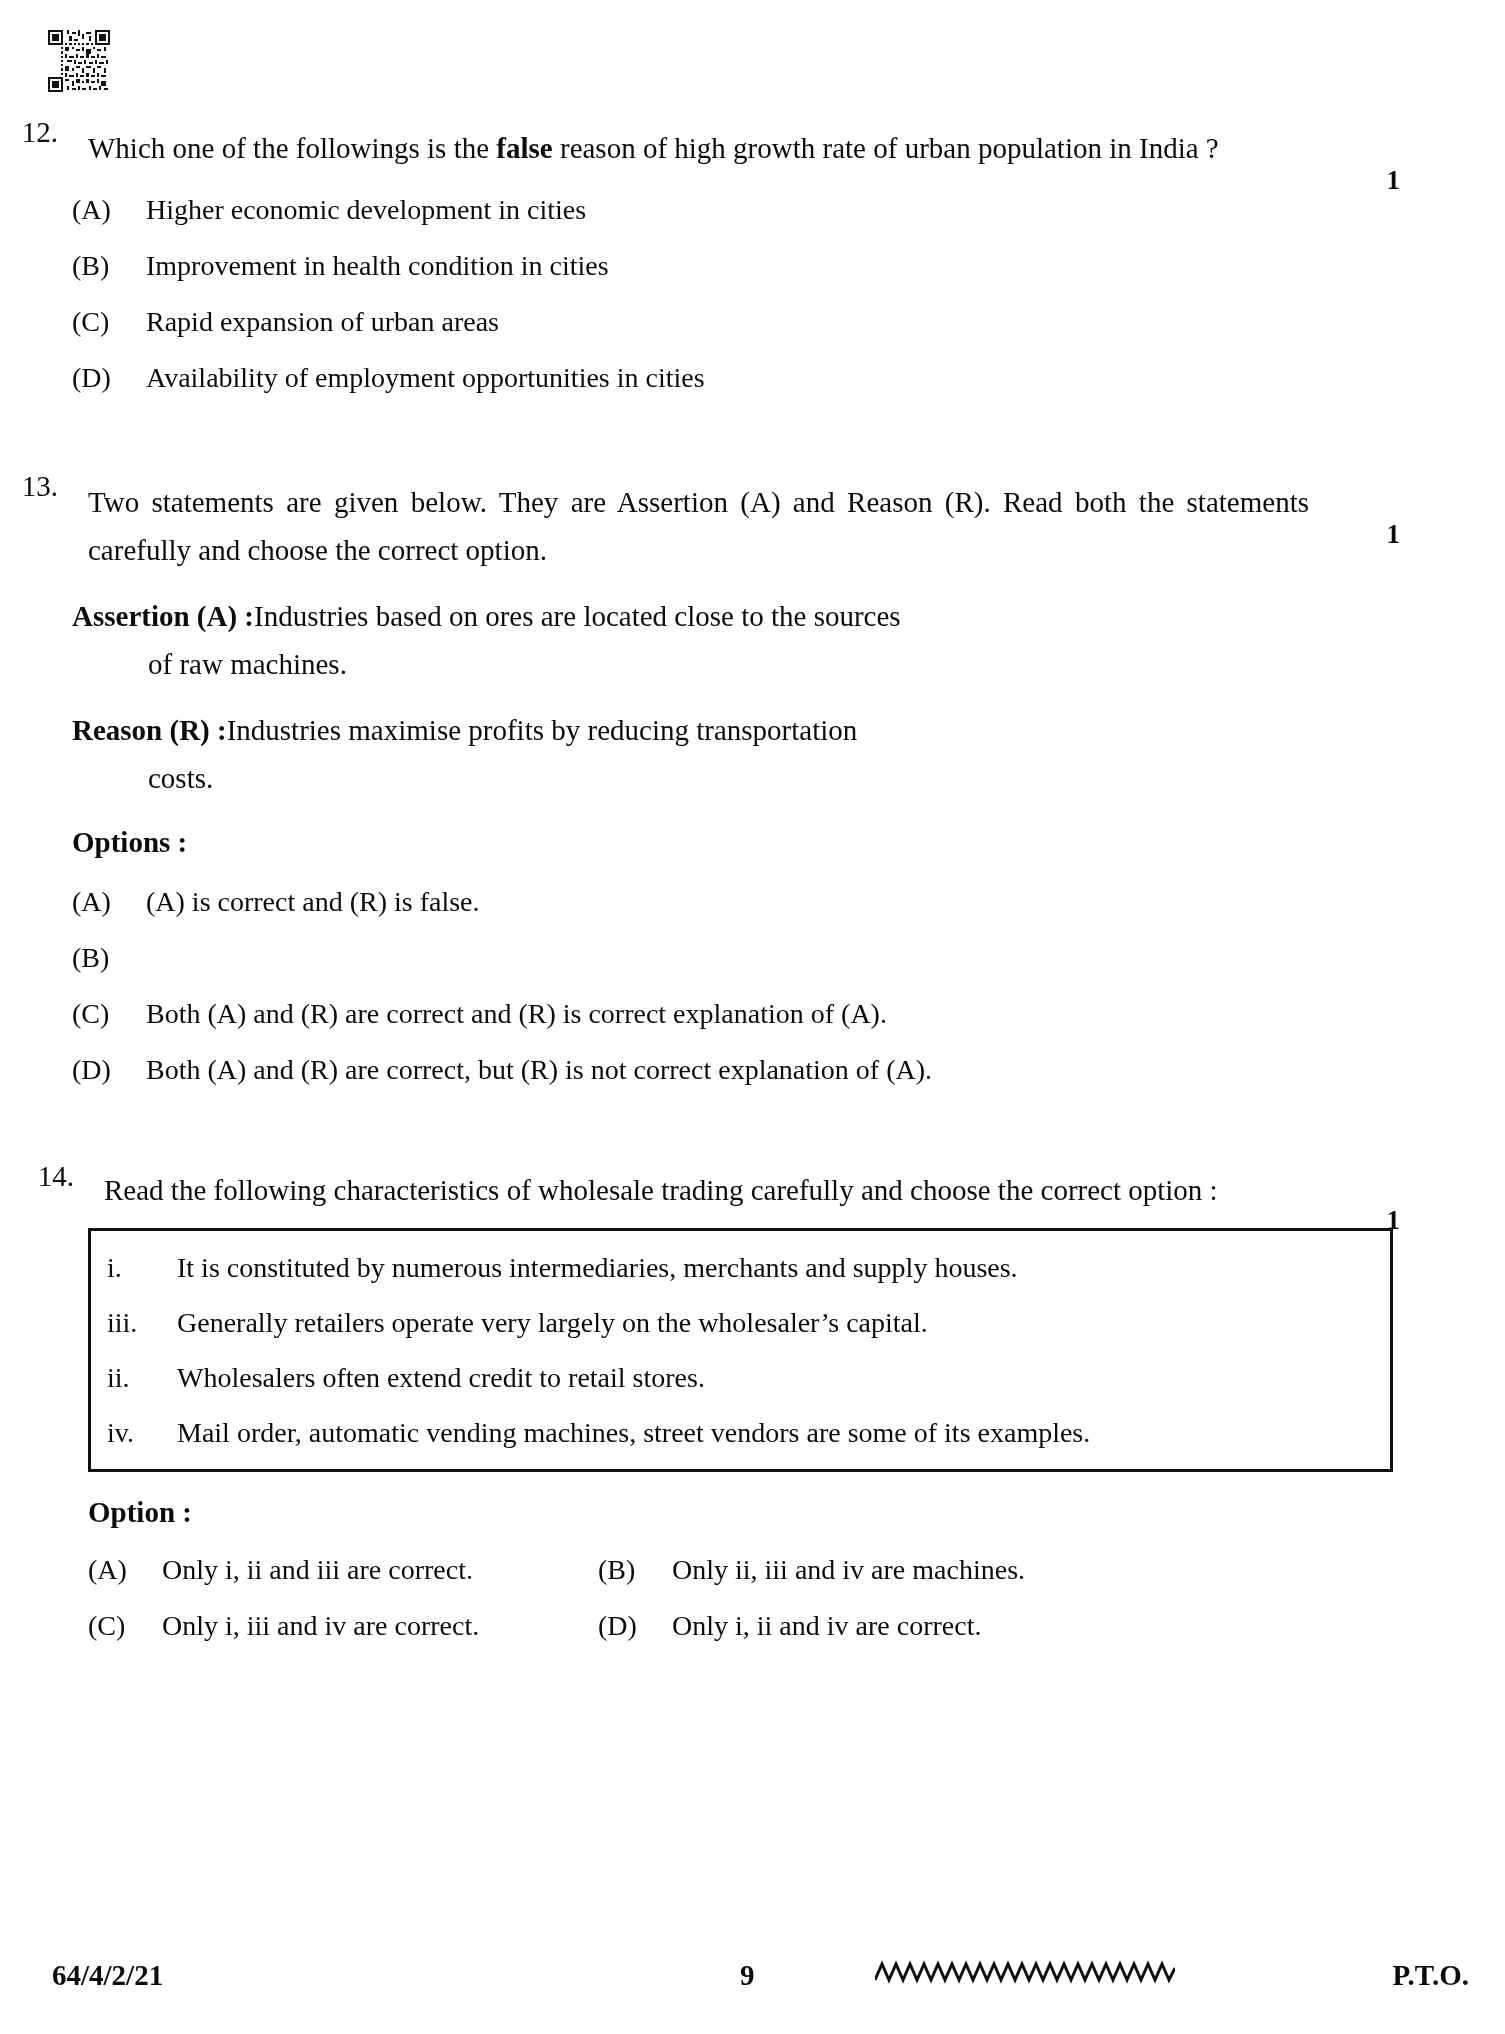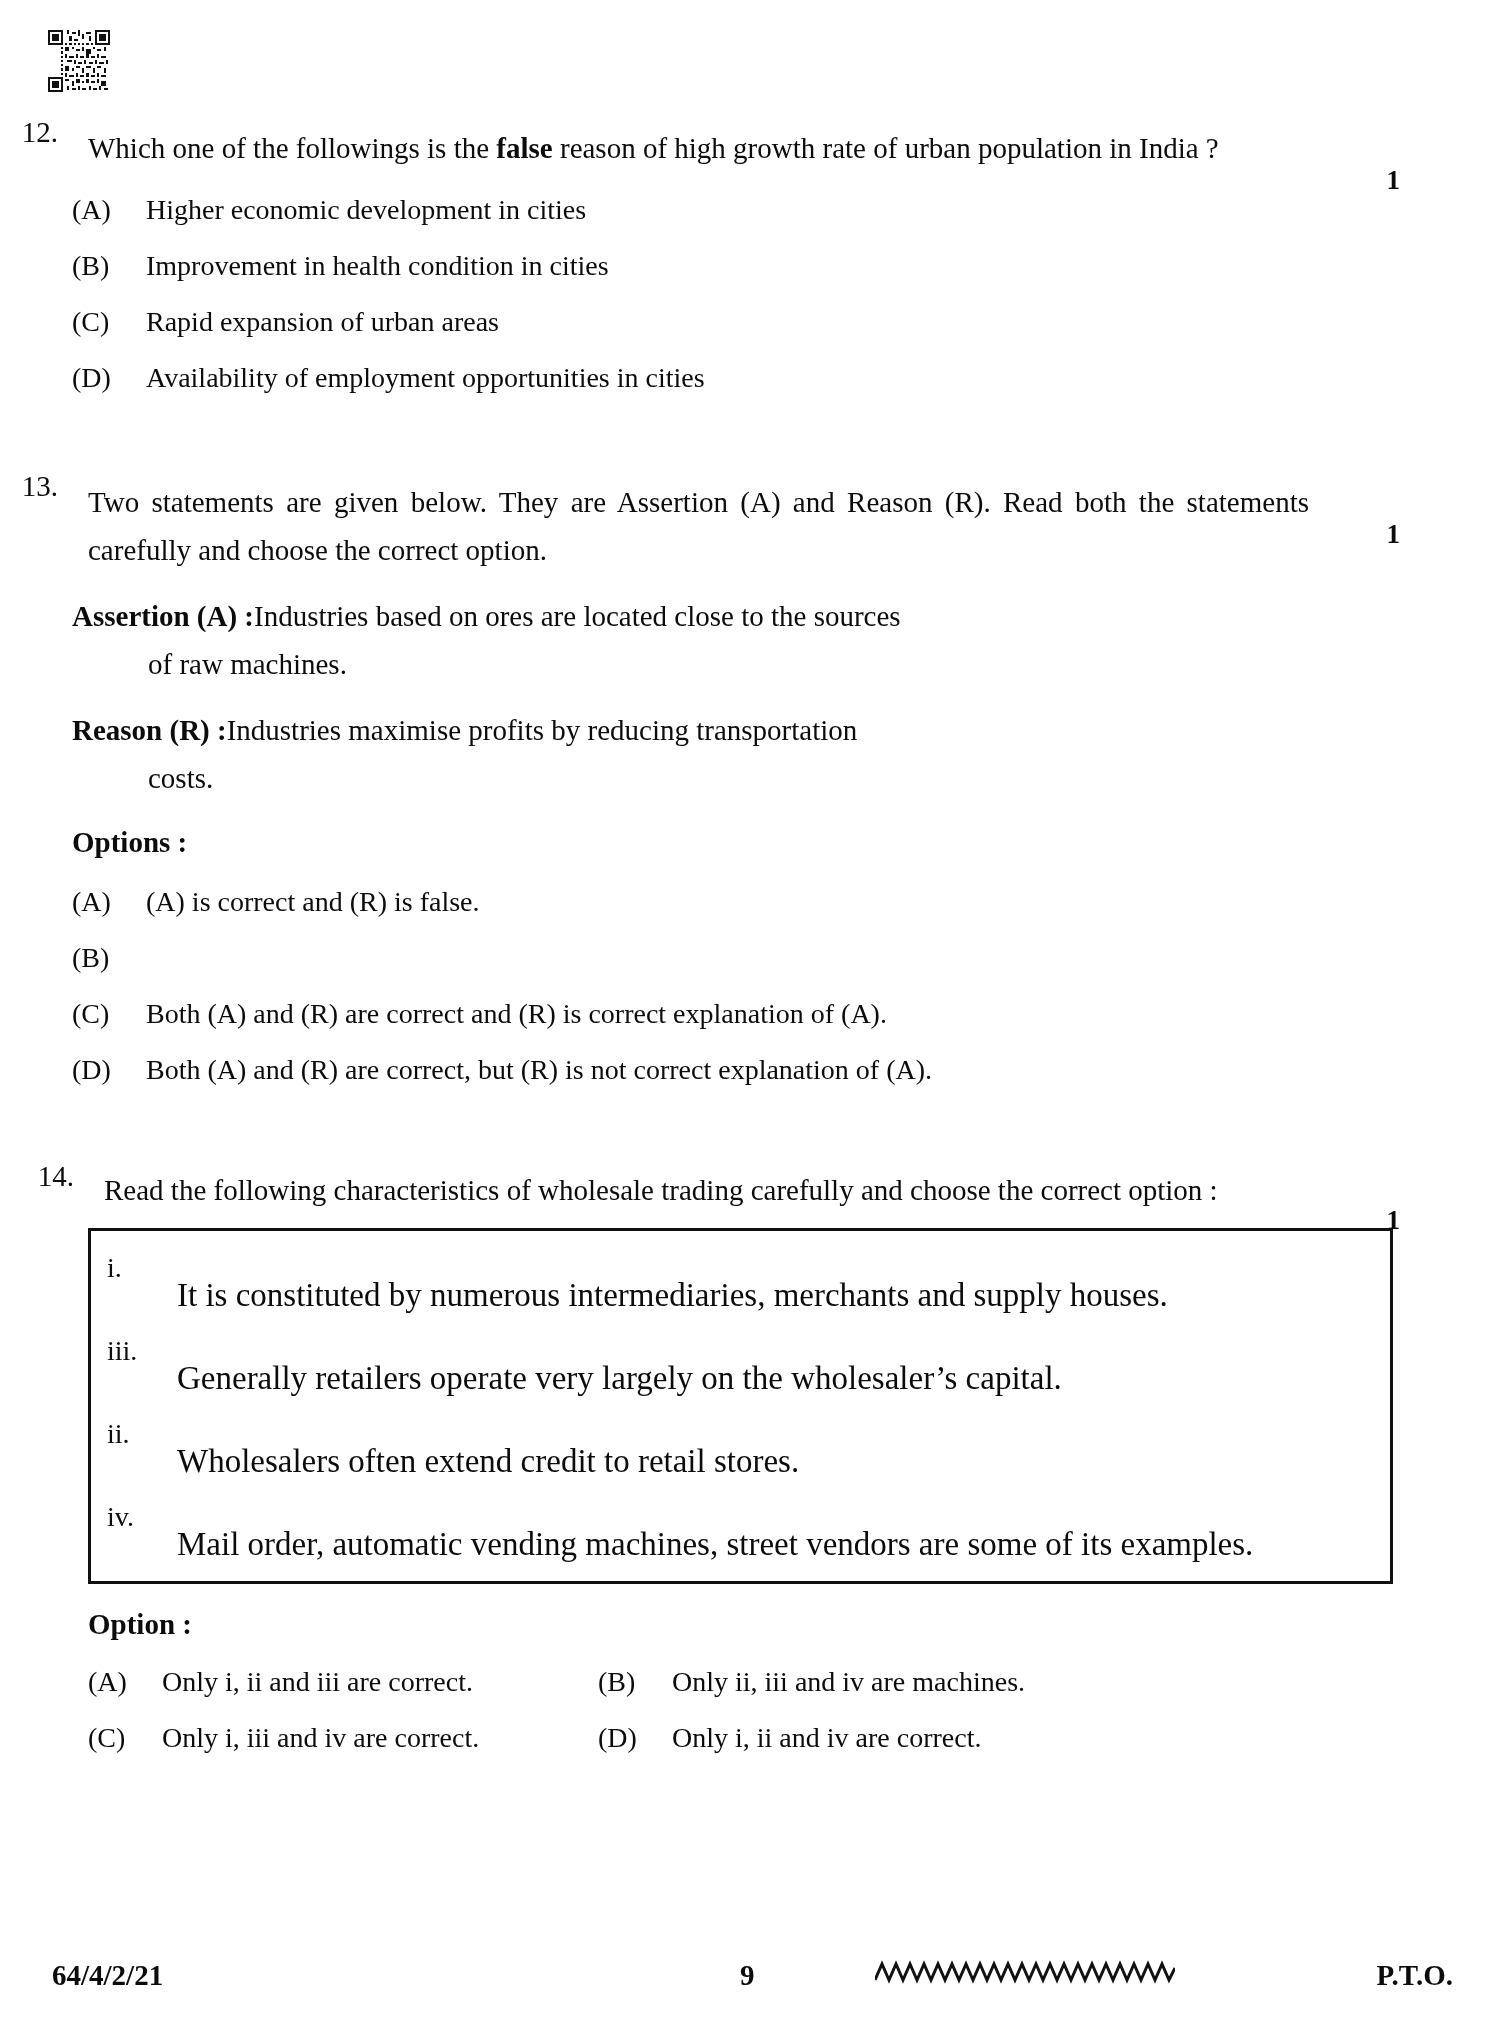--- a/index.html
+++ b/index.html
@@ -144,24 +144,23 @@
   }
   .charrow:last-child { margin-bottom: 0; }
   .charnum {
     flex: 0 0 70px;
     width: 70px;
     font-size: 28px;
     line-height: 45px;
   }
   .chartext {
     flex: 1 1 auto;
-    font-size: 33px;
+    font-size: 28px;
     line-height: 45px;
     text-align: justify;
-    margin-top: 28px;
   }
 
   
   .opts2 {
     display: flex;
     flex-wrap: wrap;
     margin-top: 12px;
     max-width: 1020px;
   }
   .opt2 {
@@ -197,21 +196,21 @@
   }
   .foot-squiggle {
     position: absolute;
     left: 875px;
     top: 6px;
     width: 300px;
     height: 30px;
   }
   .foot-pto {
     position: absolute;
-    right: 52px;
+    right: 36px;
     font-size: 29px;
     font-weight: bold;
   }
   b, .b { font-weight: bold; }
 </style>
 </head>
 <body>
 
 <div class="page">
 

